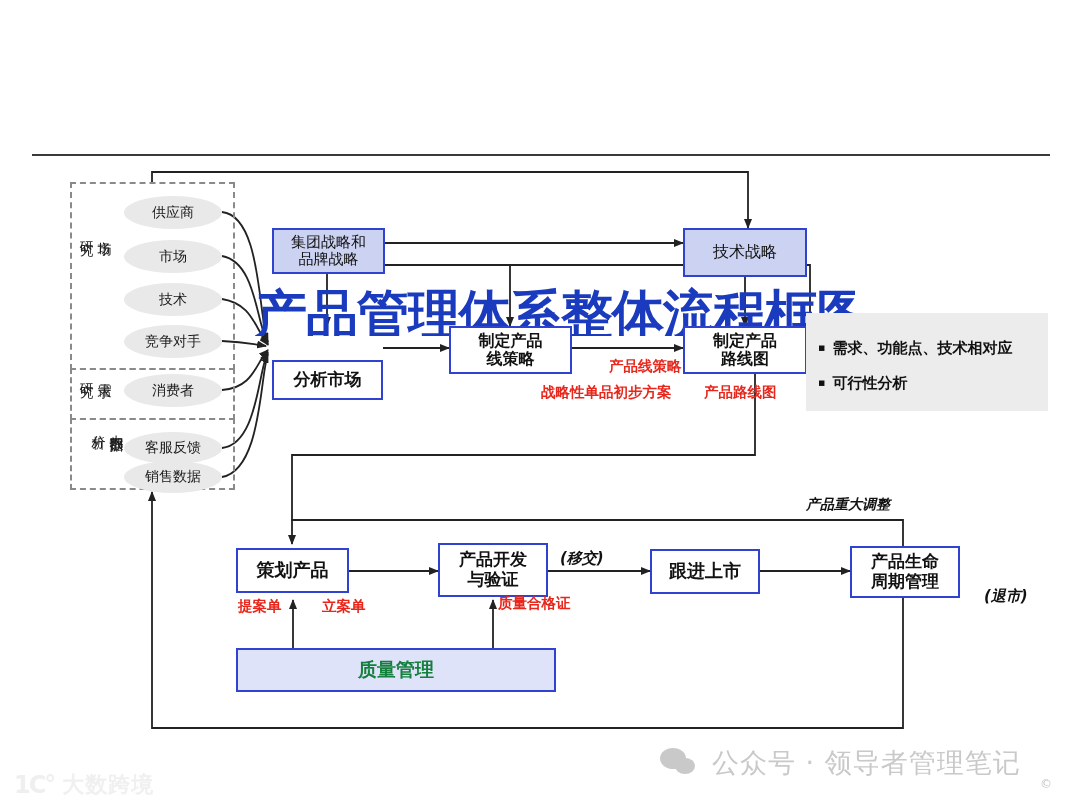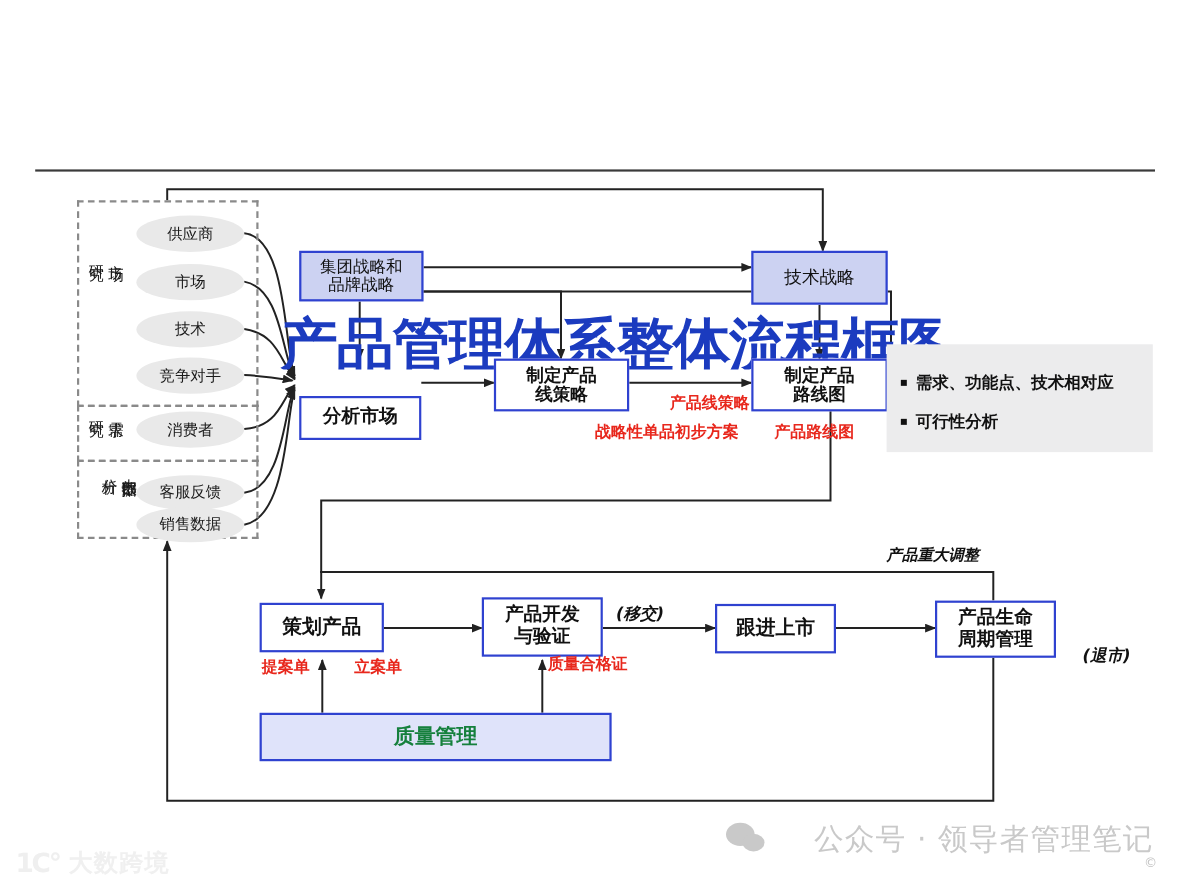--- a/index.html
+++ b/index.html
@@ -41,21 +41,21 @@
   #infobox li{color:#111;font-weight:bold;font-size:15px;margin:16px 0;white-space:nowrap;}
   #infobox li:before{content:"\25AA";font-size:11px;margin-right:7px;vertical-align:2px;}
 
   #title{position:absolute;left:255px;top:284px;width:600px;
          font-size:52px;font-weight:bold;color:#1b3bbf;letter-spacing:-1px;
          white-space:nowrap;overflow:hidden;height:52px;line-height:60px;}
 
   #topline{position:absolute;left:32px;top:154px;width:1018px;height:0;border-top:2px solid #3a3a3a;}
 
   #wm{position:absolute;left:660px;top:745px;display:flex;align-items:center;gap:12px;}
-  #wm .wtxt{color:#c9c9c9;font-size:27px;white-space:nowrap;letter-spacing:1px;margin-left:28px;}
+  #wm .wtxt{color:#c9c9c9;font-size:27px;white-space:nowrap;letter-spacing:1px;}
   #wmlogo{width:40px;height:30px;position:relative;}
   #wmlogo .b1,#wmlogo .b2{position:absolute;background:#c9c9c9;border-radius:50%;}
   #wmlogo .b1{width:26px;height:21px;left:0;top:0;}
   #wmlogo .b2{width:20px;height:16px;left:15px;top:10px;}
   #wm .cmark{position:absolute;left:380px;top:32px;color:#c4c4c4;font-size:12px;}
 
   #brand{position:absolute;left:14px;top:770px;display:flex;align-items:center;gap:8px;}
   #brand .bmark{color:#efefef;font-size:24px;font-weight:bold;letter-spacing:-2px;}
   #brand .btxt{color:#f0f0f0;font-size:22px;font-weight:bold;letter-spacing:1px;}
 </style>

